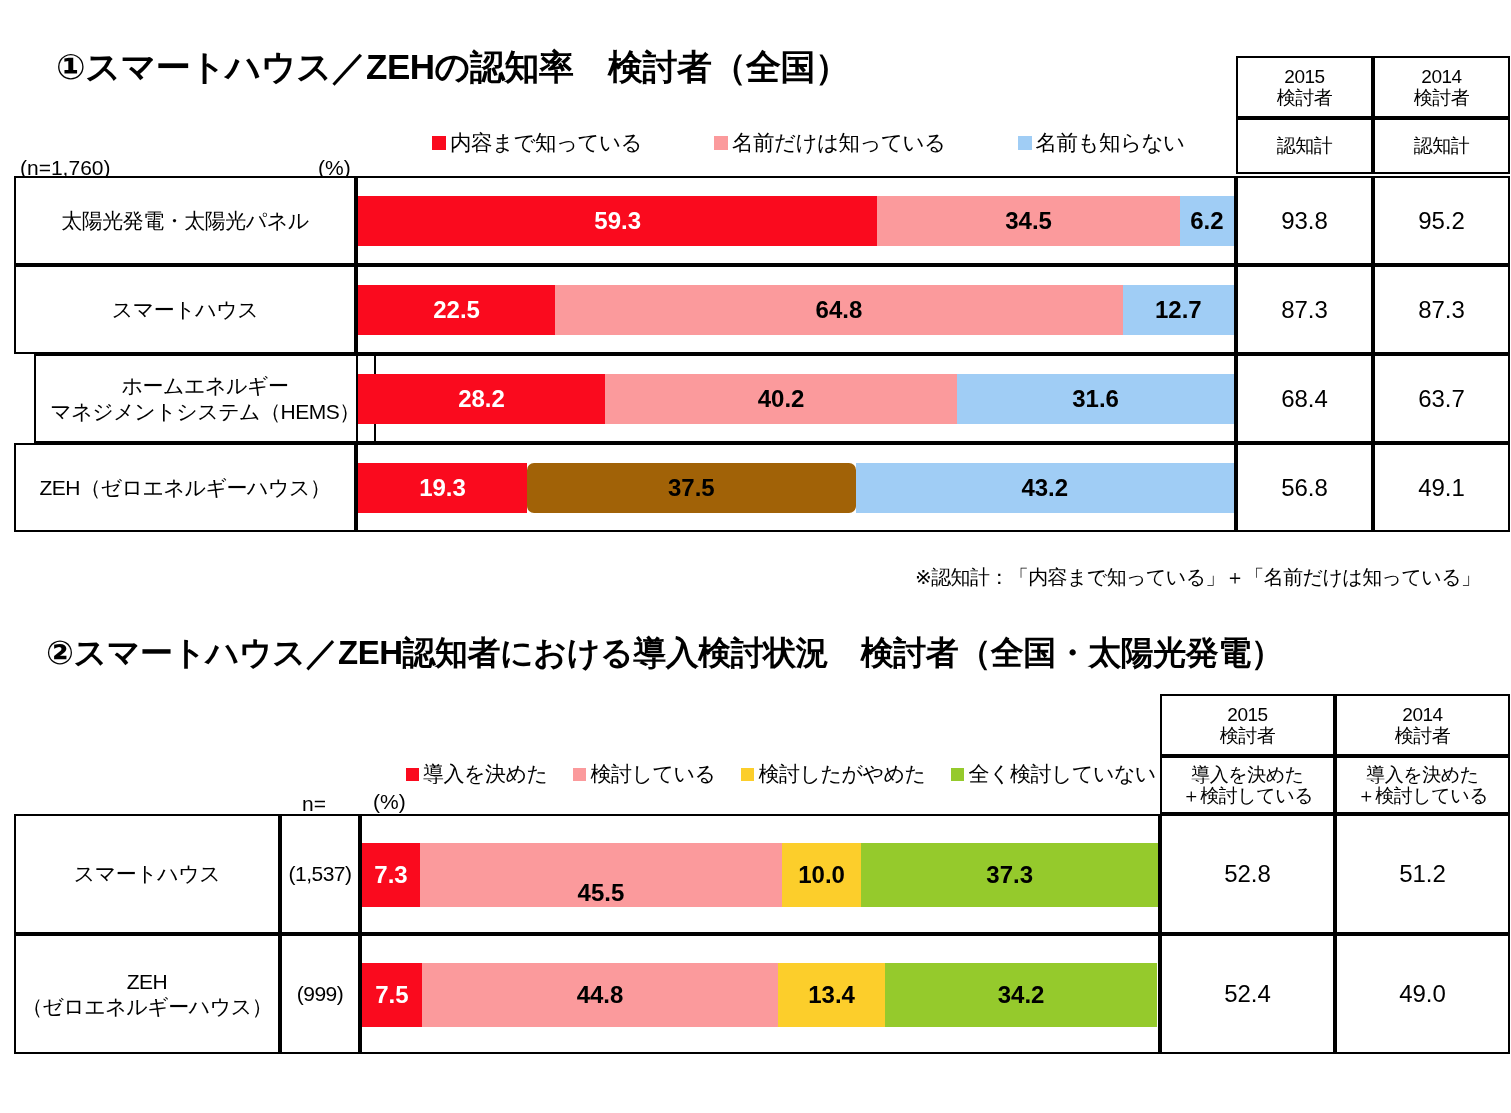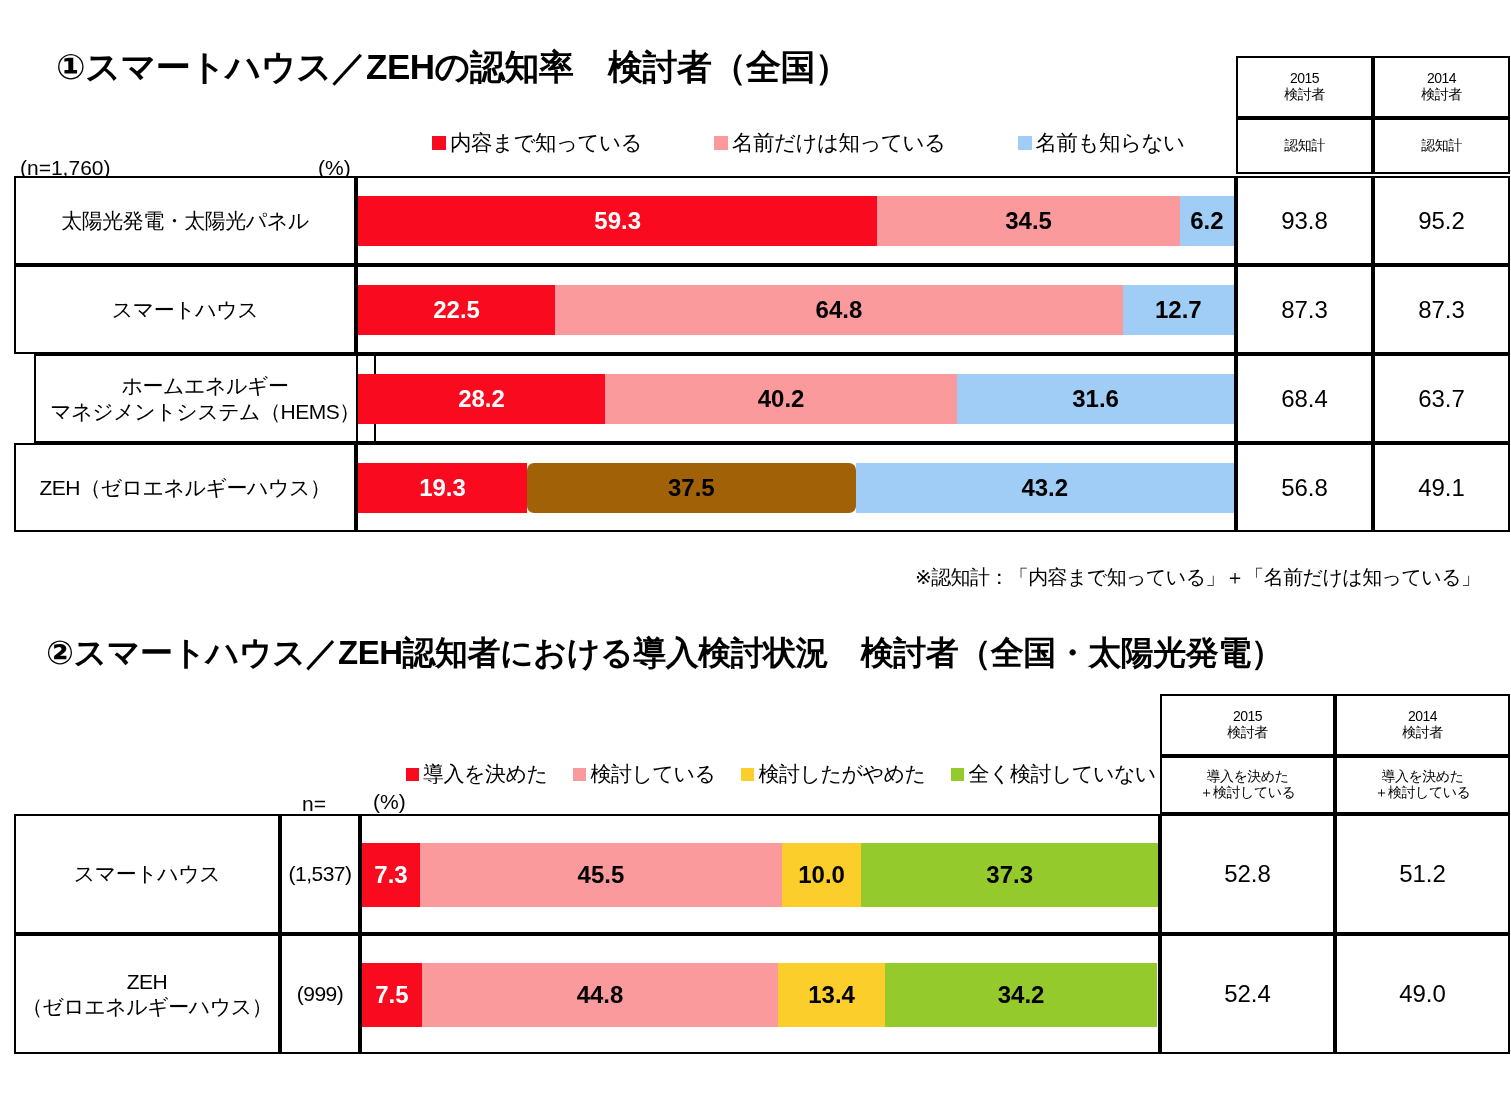--- a/index.html
+++ b/index.html
@@ -46,21 +46,21 @@
   #footnote1 { left: 915px; top: 564px; font-size: 20px; letter-spacing: -0.6px; }
   .cellbox {
     position: absolute;
     border: 2px solid #000;
     display: flex;
     align-items: center;
     justify-content: center;
     text-align: center;
     background: #fff;
   }
-  .hdr-text { font-size: 14px; line-height: 1.12; letter-spacing: -0.5px; }
+  .hdr-text { font-size: 19px; line-height: 1.12; letter-spacing: -0.5px; }
   .rowlabel { font-size: 21px; line-height: 1.2; letter-spacing: -0.5px; }
   .val { font-size: 24px; }
 
   
   .barrow { position: absolute; display: flex; }
   .seg {
     display: flex; align-items: center; justify-content: center;
     font-size: 24px; font-weight: bold; height: 100%;
     overflow: hidden;
   }
@@ -258,21 +258,21 @@
     <span>スマートハウス</span>
   </div>
   <div class="cellbox rowlabel" style="left:280px; top:814px; width:80px; height:120px;">
     <span>(1,537)</span>
   </div>
   <div class="plotframe" style="left:360px; top:814px; width:800px; height:120px;"></div>
   <div class="barrow" style="left:362px; top:843px; width:796px; height:64px;">
     <div class="seg light" style="width:7.3%; background:#FA0A1E;">
       <span>7.3</span>
     </div>
-    <div class="seg dark" style="width:45.5%; background:#FB9A9C;">
+    <div class="seg dark" style="width:45.5%; background:#FB9A9C;align-items:flex-end;">
       <span>45.5</span>
     </div>
     <div class="seg dark" style="width:10.0%; background:#FCCE2B;">
       <span>10.0</span>
     </div>
     <div class="seg dark" style="width:37.3%; background:#95CA2C;">
       <span>37.3</span>
     </div>
   </div>
   <div class="cellbox val" style="left:1160px; top:814px; width:175px; height:120px;">

